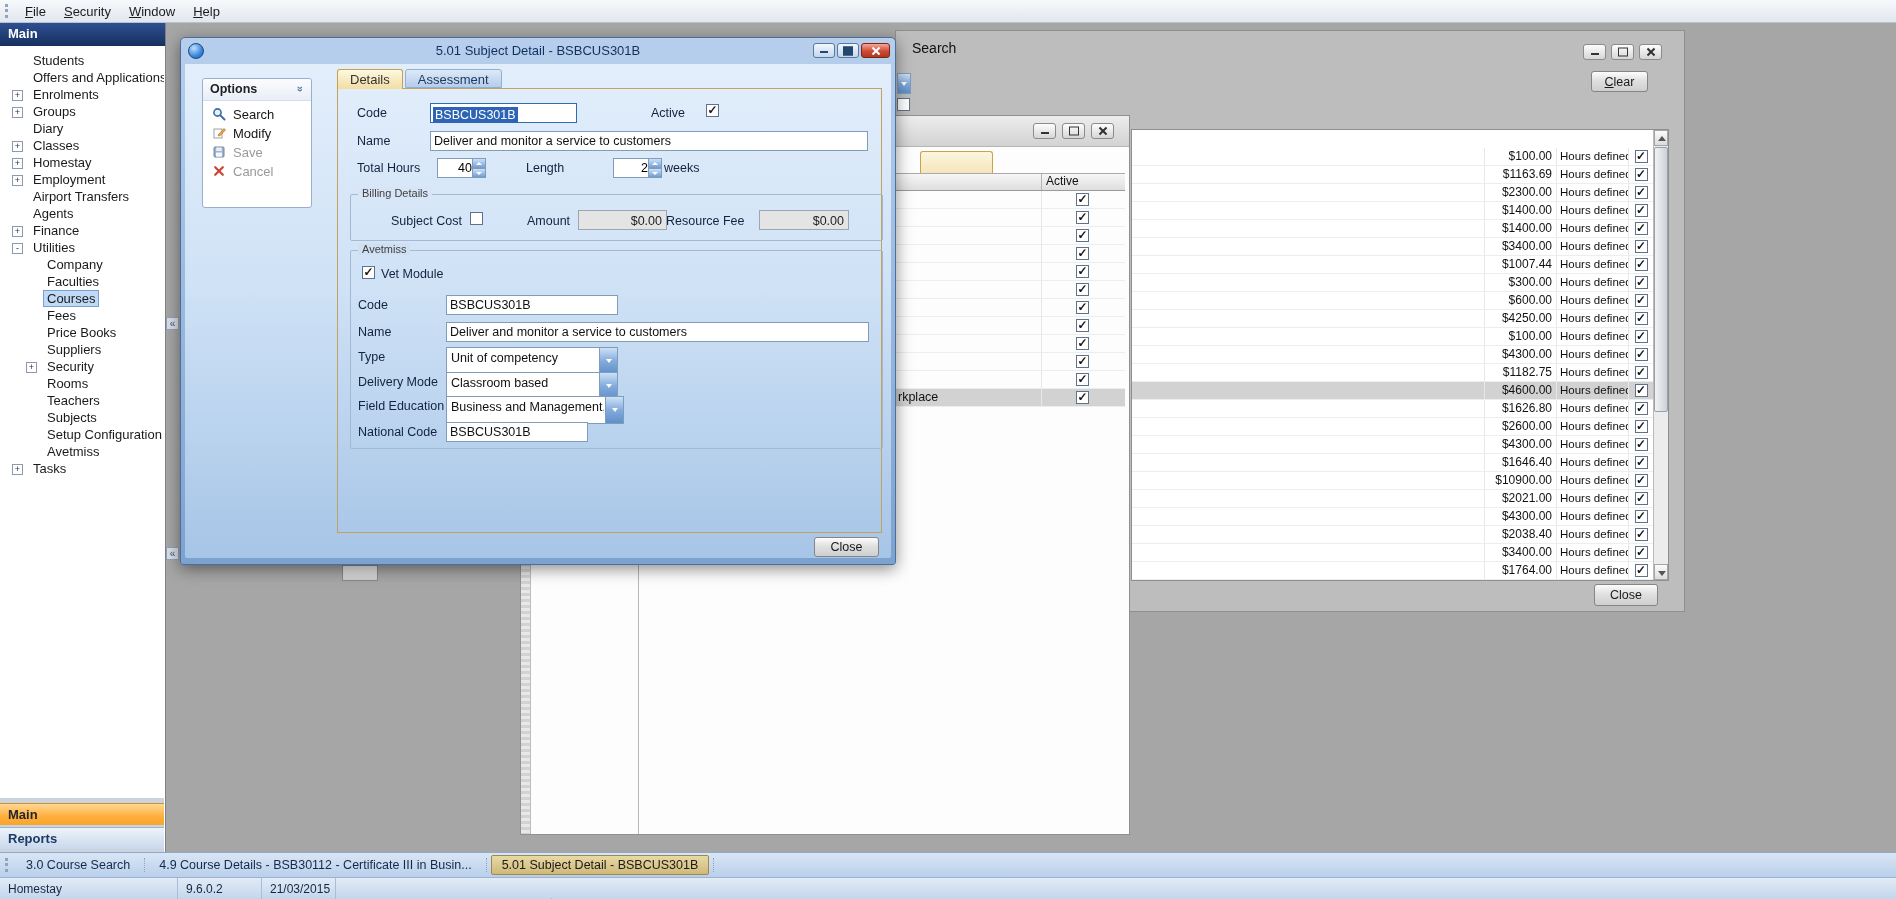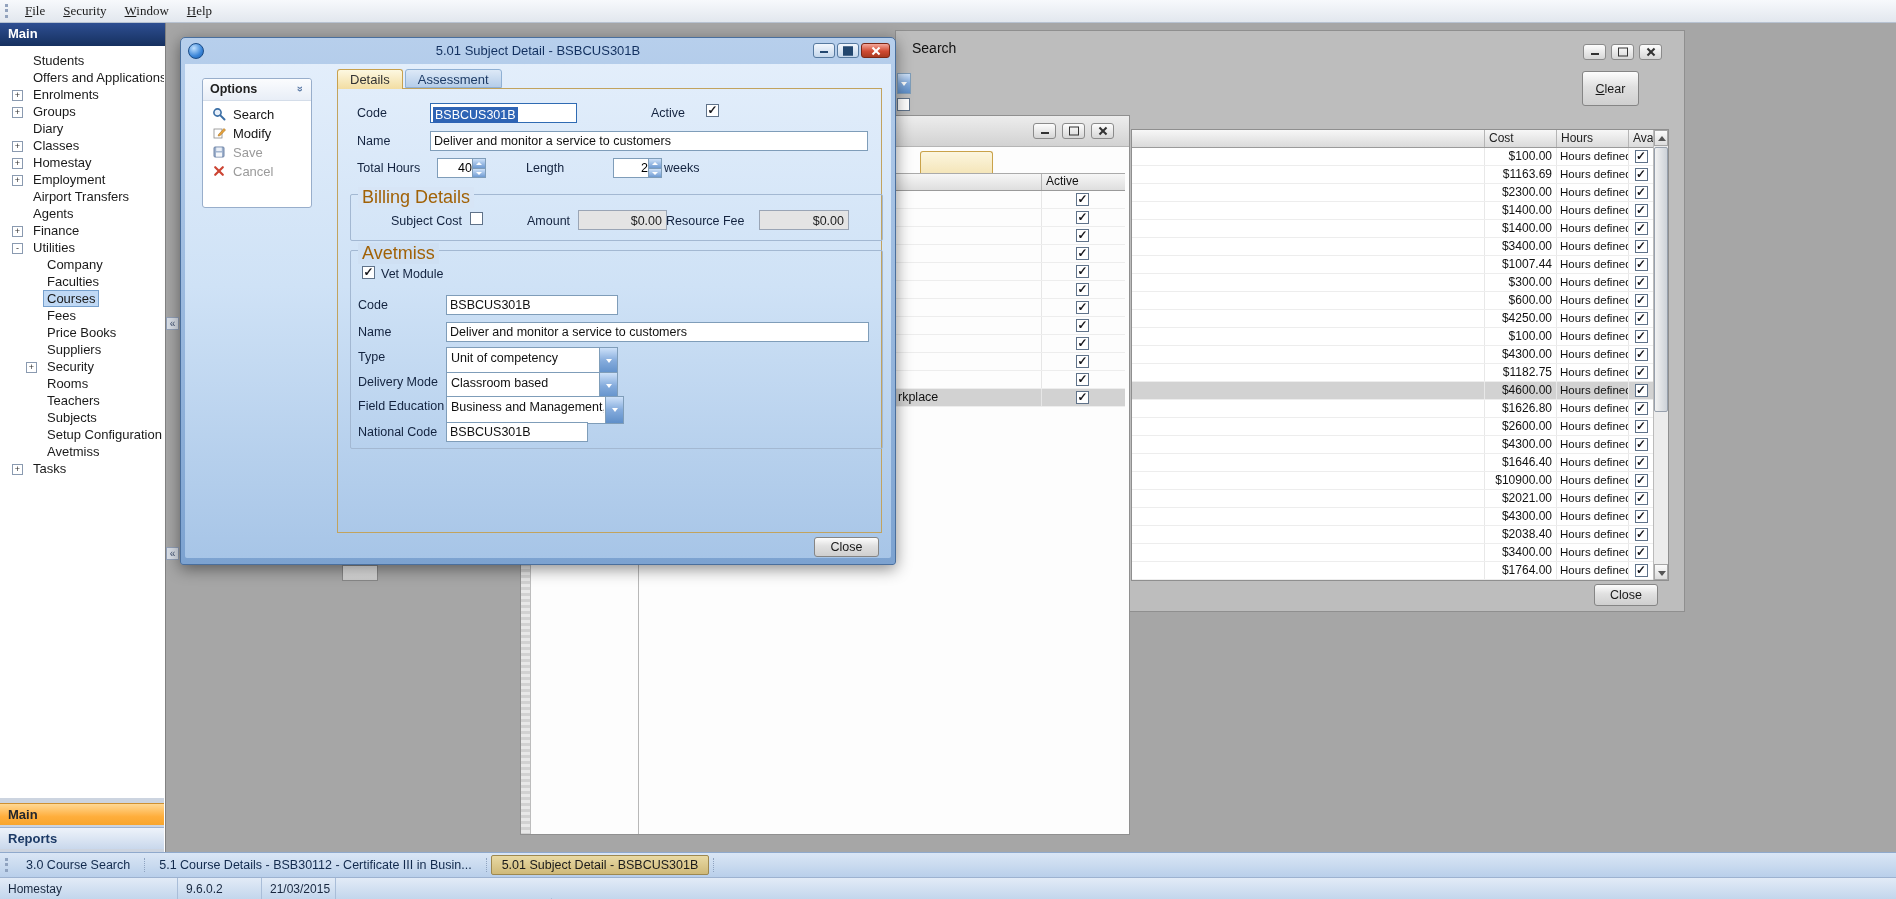--- a/index.html
+++ b/index.html
@@ -4,21 +4,21 @@
 <style>
   html,body{margin:0;padding:0;background:#7d7d7d;}
   #root{position:relative;width:1896px;height:899px;overflow:hidden;background:#a6a6a6;
         font-family:"Liberation Sans",sans-serif;color:#111;}
 
   
   .menubar{position:absolute;left:0;top:0;width:1896px;height:22px;z-index:20;
            background:linear-gradient(#f7f9fc,#e2e7ee);border-bottom:1px solid #b7c2d1;
            display:flex;align-items:center;font-size:13px;color:#1c1c1c;}
   .menu-grip{width:0;height:14px;border-left:3px dotted #93a3bd;margin:0 8px 0 5px;}
-  .menu-item{display:inline-block;padding:2px 9px;cursor:default;font-family:Liberation Serif, serif;}
+  .menu-item{display:inline-block;padding:2px 9px;cursor:default;}
   .menu-item::first-letter{text-decoration:underline;}
 
   
   .sidebar{position:absolute;left:0;top:22px;width:166px;height:830px;background:#fff;
            border-right:1px solid #828282;z-index:5;box-sizing:border-box;}
   .sb-header{height:24px;line-height:24px;padding-left:8px;font-size:13px;font-weight:bold;color:#fff;
              background:linear-gradient(#2f5094,#16305f);}
   .sb-tree{position:absolute;left:0;top:30px;right:1px;}
   .tree-item{position:relative;height:17px;line-height:17px;padding-left:30px;font-size:13px;
              color:#1a1a1a;white-space:nowrap;overflow:hidden;}
@@ -63,21 +63,21 @@
 
   .checkbox{width:13px;height:13px;background:#fff;border:1px solid #5f7289;box-sizing:border-box;position:relative;}
   .checkbox.checked::after{content:"\2713";position:absolute;left:0;top:-2px;width:100%;text-align:center;
                            font-size:12px;font-weight:bold;color:#15151a;}
 
   
   .search-window{position:absolute;left:895px;top:30px;width:790px;height:582px;background:#bdbdbd;
                  border:1px solid #8f8f8f;z-index:1;box-sizing:border-box;}
   .sw-title{position:absolute;left:16px;top:9px;font-size:14px;color:#101010;}
   .sw-btns{position:absolute;right:22px;top:13px;display:flex;gap:5px;}
-  .sw-clear{position:absolute;right:45px;top:40px;width:57px;height:35px;}
+  .sw-clear{position:absolute;right:36px;top:40px;width:57px;height:21px;}
   .sw-close{position:absolute;right:26px;bottom:5px;width:64px;height:22px;}
   .sw-combo-frag{position:absolute;left:1px;top:42px;width:12px;height:19px;border:1px solid #7f9db9;
                  background:linear-gradient(#cde1f9,#84abdc 50%,#5f8fc9);display:flex;align-items:center;justify-content:center;}
   .sw-check-frag{position:absolute;left:1px;top:67px;}
   .sgrid{position:absolute;left:235px;top:98px;width:538px;height:452px;background:#fff;border:1px solid #8f8f8f;box-sizing:border-box;}
   .sg-header{display:flex;height:18px;background:linear-gradient(#f7f7f7,#dadada);border-bottom:1px solid #9a9a9a;box-sizing:border-box;}
   .hcell{height:100%;box-sizing:border-box;border-right:1px solid #b5b5b5;font-size:12px;line-height:17px;
          padding-left:4px;color:#222;overflow:hidden;white-space:nowrap;}
   .hname{width:353px;} .hcost{width:72px;} .hhours{width:72px;} .hava{width:24px;border-right:none;}
   .sg-rows{position:absolute;left:0;top:18px;width:521px;height:432px;overflow:hidden;}
@@ -153,21 +153,21 @@
 
   .f-label{position:absolute;font-size:12.5px;color:#13233f;white-space:nowrap;}
   .t-input{position:absolute;height:20px;border:1px solid #7f9db9;background:#fff;box-sizing:border-box;
            font-family:inherit;font-size:12.5px;padding:0 3px;color:#111;}
   .code-input{position:absolute;left:92px;top:14px;width:147px;height:20px;background:#fff;border:1px solid #2f6bb3;
               box-sizing:border-box;padding:1px 2px;}
   .sel-text{background:#2e64b5;color:#fff;font-size:12.5px;line-height:16px;display:inline-block;padding:0 2px;}
   .money{position:absolute;height:20px;background:#e4e4e4;border:1px solid #9aa5b5;box-sizing:border-box;
          font-size:12.5px;text-align:right;padding:3px 4px 0 0;color:#222;}
   .group{position:absolute;border:1px solid #a3b8d2;border-radius:2px;}
-  .group-label{position:absolute;font-size:18px;color:#a16207;padding:0 4px;}
+  .group-label{position:absolute;font-size:11px;color:#404040;padding:0 4px;}
 
   .spinner{position:absolute;width:49px;height:20px;border:1px solid #7f9db9;background:#fff;box-sizing:border-box;margin-left:7px;}
   .spin-val{position:absolute;left:0;top:1px;width:32px;height:16px;border:none;text-align:right;font-size:12.5px;
             font-family:inherit;padding:0 2px;background:transparent;}
   .spin-btns{position:absolute;right:0;top:0;width:13px;height:18px;}
   .spin-up,.spin-down{height:9px;background:linear-gradient(#cde1f9,#6f9bd2);border-left:1px solid #7f9db9;position:relative;box-sizing:border-box;}
   .spin-down{border-top:1px solid #7f9db9;}
   .spin-up::after{content:"";position:absolute;left:3px;top:3px;border-left:3px solid transparent;border-right:3px solid transparent;border-bottom:3.5px solid #fff;}
   .spin-down::after{content:"";position:absolute;left:3px;top:2.5px;border-left:3px solid transparent;border-right:3px solid transparent;border-top:3.5px solid #fff;}
 
@@ -255,26 +255,20 @@
       <div class="winbtn"><span class="x"></span></div>
     </div>
     <button class="btn sw-clear">
         <span class="accel">Clear</span>
       </button>
     <div class="sw-combo-frag">
         <span class="tri"></span>
       </div>
     <div class="checkbox sw-check-frag"></div>
     <div class="sgrid">
-      <div class="sg-header">
-        <div class="hcell hname"></div>
-        <div class="hcell hcost">Cost</div>
-        <div class="hcell hhours">Hours</div>
-        <div class="hcell hava">Ava</div>
-      </div>
       <div class="sg-rows" id="search-rows">
           <div class="srow">
             <div class="cell cname"></div>
             <div class="cell ccost">$100.00</div>
             <div class="cell chours">Hours defined b</div>
             <div class="cell cava">
               <div class="checkbox checked"></div>
             </div>
           </div>
           <div class="srow">
@@ -665,21 +659,21 @@
       </div>
 
       <button class="btn dlg-close">Close</button>
     </div>
   </div>
 
   <div class="taskbar">
     <span class="tb-grip"></span>
     <span class="tb-tab">3.0 Course Search</span>
     <span class="tb-sep"></span>
-    <span class="tb-tab">5.1 Course Details - BSB30112 -  Certificate III in Busin...</span>
+    <span class="tb-tab">4.9 Course Details - BSB30112 -  Certificate III in Busin...</span>
     <span class="tb-sep"></span>
     <span class="tb-tab active">5.01 Subject Detail - BSBCUS301B</span>
     <span class="tb-sep"></span>
   </div>
 
   <div class="statusbar">
     <div class="sb-sec" style="width:178px;">Homestay</div>
     <div class="sb-sec" style="width:84px;">9.6.0.2</div>
     <div class="sb-sec" style="width:74px;">21/03/2015</div>
     <div class="sb-sec" style="width:216px;margin-top:20px;">EQUATOR MAINTENANCE</div>

